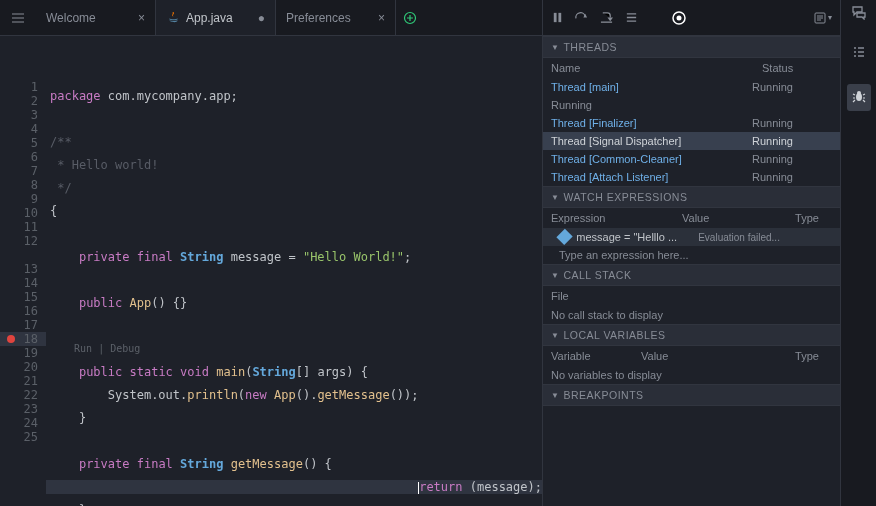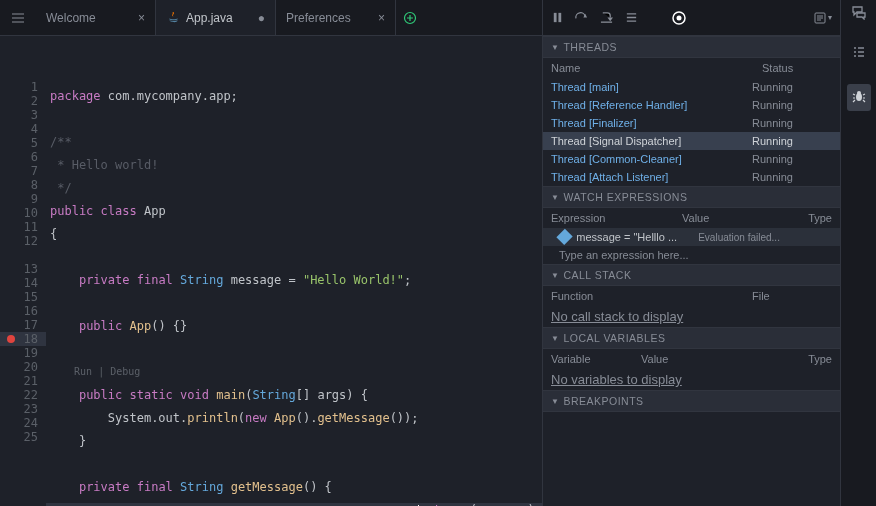--- a/index.html
+++ b/index.html
@@ -42,45 +42,45 @@
   .add-tab { width:28px; display:flex; align-items:center; justify-content:center; color:var(--accent-green);}
   .editor { flex:1 1 auto; display:flex; overflow:hidden; font-family: "Consolas", monospace; font-size:12px; line-height:14px;}
   .gutter { background:var(--bg); width:46px; flex:0 0 46px; position:relative;}
   .gutter-row { height:14px; display:flex; align-items:center; justify-content:flex-end; padding-right:8px; color:var(--text-dimmer); position:relative;}
   .gutter-row.current { background:var(--bg-row);}
   .breakpoint-dot { position:absolute; left:7px; top:3px; width:8px; height:8px; border-radius:50%; background:var(--breakpoint);}
   .code { flex:1 1 auto; position:relative; overflow:hidden;}
   .code-line { height:14px; white-space:pre; padding-left:4px;margin-top:9px; }
   .code-line.current { background:var(--bg-row);text-align:right;}
   .codelens { color:var(--text-dimmer); font-size:10px; }
-  .kw{color:var(--kw);} .ty{color:var(--type);} .str{color:var(--string);} .cm{color:var(--comment);} .fn{color:var(--id);}
+  .kw{color:var(--kw);} .ty{color:var(--type);font-weight:bold;} .str{color:var(--string);} .cm{color:var(--comment);} .fn{color:var(--id);}
   .cursor-mark { display:inline-block; width:0; border-left:1px solid #fff; margin-left:0px; height:12px; vertical-align:middle;}
 
   
   .right { flex:0 0 298px; width:298px; border-left:1px solid var(--border); background:var(--bg); display:flex; flex-direction:column; overflow:hidden;}
   .toolbar { height:36px; background:var(--bg-dark); border-bottom:1px solid var(--border); display:flex; align-items:center; padding:0 8px; gap:10px;}
   .toolbar .spacer { flex:1 1 auto;}
   .tool-ic { color:var(--text-dim); display:flex; align-items:center;}
   .tool-ic.record { color:#fff;}
   .panels { flex:1 1 auto; overflow-y:auto;}
   .panel-head { background:var(--panel-header); color:var(--text-dim); font-size:10.5px; letter-spacing:.5px; padding:4px 8px; display:flex; align-items:center; gap:4px; border-top:1px solid var(--border); border-bottom:1px solid var(--border);}
   .panel-head .tri { font-size:8px;}
   .col-head { display:flex; padding:4px 8px; color:var(--text-dim); font-size:11px;}
-  .col-head .c1{flex:1 1 auto;} .col-head .c2{flex:0 0 70px;} .col-head .c3{flex:0 0 50px; text-align:right;}
+  .col-head .c1{flex:1 1 auto;} .col-head .c2{flex:0 0 70px;} .col-head .c3{flex:0 0 50px; text-align:center;}
   .row { display:flex; padding:3px 8px; font-size:11px; color:var(--accent);}
   .row .c1{flex:1 1 auto;} .row .c2{flex:0 0 80px; color:var(--text-dim);}
   .row.selected{ background:#38404f; color:#cfd3d8;justify-content:flex-end;}
   .row.selected .c2{color:#cfd3d8;}
   .watch-row { display:flex; padding:3px 8px 3px 16px; align-items:center; background:#2b303a;}
   .watch-row .ic{ width:12px; height:12px; background:var(--type); transform:rotate(45deg); margin-right:6px;}
   .watch-row .c1{flex:1 1 130px; color:var(--text); font-size:11px; overflow:hidden; text-overflow:ellipsis; white-space:nowrap;}
   .watch-row .c2{flex:1 1 100px; color:var(--text-dim); font-size:10px; overflow:hidden; text-overflow:ellipsis; white-space:nowrap;}
   .watch-row .c3{flex:0 0 40px;}
   .watch-input { padding:3px 8px 3px 16px; color:var(--text-dim); font-size:11px;}
-  .empty { padding:3px 8px; color:var(--text-dim); font-size:13px;text-decoration:underline;}
+  .empty { padding:3px 8px; color:var(--text-dim); font-size:11px;}
   .local-cols .c1{flex:0 0 90px;} .local-cols .c2{flex:1 1 auto;} .local-cols .c3{flex:0 0 50px;}
 
   
   .rail { flex:0 0 36px; background:var(--bg-dark); border-left:1px solid var(--border); display:flex; flex-direction:column; align-items:center; padding-top:4px; gap:22px;}
   .rail .ric { color:var(--text-dim);}
 
   ::-webkit-scrollbar{width:10px;height:10px;}
   ::-webkit-scrollbar-thumb{background:#3a3f4a;}
   ::-webkit-scrollbar-track{background:transparent;}
 </style>
@@ -149,21 +149,20 @@
         <div class="gutter-row">23</div>
         <div class="gutter-row">24</div>
         <div class="gutter-row">25</div>
       </div>
     <div class="code" id="code">
         <div class="code-line" style="position:relative"><span class="kw">package</span> com.mycompany.app;</div>
         <div class="code-line" style="position:relative"></div>
         <div class="code-line" style="position:relative"><span class="cm">/**</span></div>
         <div class="code-line" style="position:relative"><span class="cm"> * Hello world!</span></div>
         <div class="code-line" style="position:relative"><span class="cm"> */</span></div>
-        <div class="code-line" style="position:relative"><span class="kw">public</span> <span class="kw">class</span> App</div>
         <div class="code-line" style="position:relative">{</div>
         <div class="code-line" style="position:relative"></div>
         <div class="code-line" style="position:relative">    <span class="kw">private</span> <span class="kw">final</span> <span class="ty">String</span> message = <span class="str">"Hello World!"</span>;</div>
         <div class="code-line" style="position:relative"></div>
         <div class="code-line" style="position:relative">    <span class="kw">public</span> <span class="fn">App</span>() {}</div>
         <div class="code-line" style="position:relative"></div>
         <div class="code-line codelens">    Run | Debug</div>
         <div class="code-line" style="position:relative">    <span class="kw">public</span> <span class="kw">static</span> <span class="kw">void</span> <span class="fn">main</span>(<span class="ty">String</span>[] args) {</div>
         <div class="code-line" style="position:relative">        System.out.<span class="fn">println</span>(<span class="kw">new</span> <span class="fn">App</span>().<span class="fn">getMessage</span>());</div>
         <div class="code-line" style="position:relative">    }</div>
@@ -230,21 +229,20 @@
       </div>
       <div class="col-head">
         <span class="c1">Name</span>
         <span class="c2">Status</span>
       </div>
       <div class="row">
         <span class="c1">Thread [main]</span>
         <span class="c2">Running</span>
       </div>
       <div class="row">
-        <span class="c1">Thread [Reference Handler]</span>
         <span class="c2">Running</span>
       </div>
       <div class="row">
         <span class="c1">Thread [Finalizer]</span>
         <span class="c2">Running</span>
       </div>
       <div class="row selected">
         <span class="c1">Thread [Signal Dispatcher]</span>
         <span class="c2">Running</span>
       </div>
@@ -270,21 +268,20 @@
         <span class="c1">message = "Helllo ...</span>
         <span class="c2">Evaluation failed...</span>
         <span class="c3"></span>
       </div>
       <div class="watch-input">Type an expression here...</div>
       <div class="panel-head">
         <span class="tri">▼</span>
         <span>CALL STACK</span>
       </div>
       <div class="col-head">
-        <span class="c1">Function</span>
         <span class="c2" style="flex:0 0 80px">File</span>
       </div>
       <div class="empty">No call stack to display</div>
       <div class="panel-head">
         <span class="tri">▼</span>
         <span>LOCAL VARIABLES</span>
       </div>
       <div class="col-head local-cols">
         <span class="c1">Variable</span>
         <span class="c2">Value</span>

